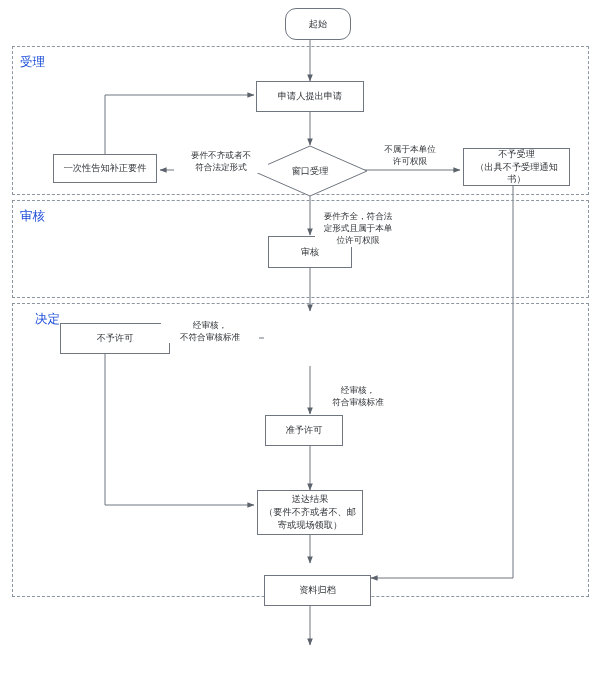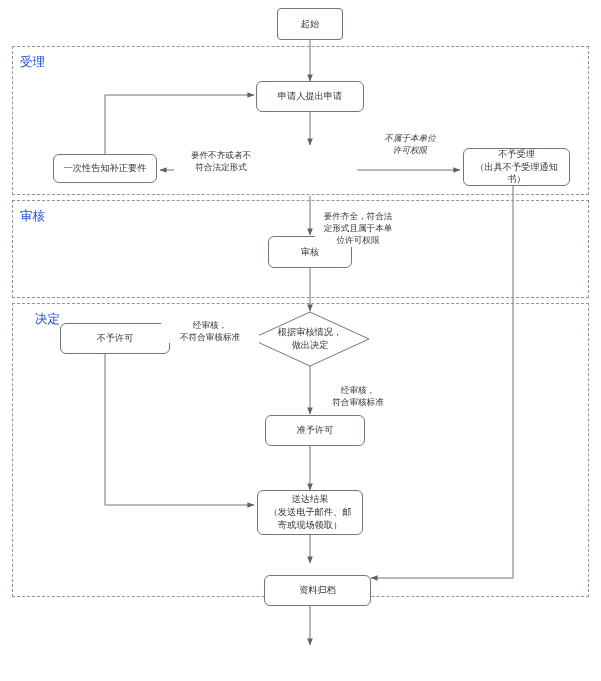--- a/index.html
+++ b/index.html
@@ -41,28 +41,28 @@
     position: absolute;
     box-sizing: border-box;
     display: flex;
     align-items: center;
     justify-content: center;
     text-align: center;
     color: #2f3337;
     font-size: 9.2px;
     line-height: 1.38;
     background: #ffffff;
-    border-radius: 6px;
   }
   .node.proc {
     border: 1px solid #6f767f;
   }
   .node.term {
     border: 1px solid #6f767f;
-    border-radius: 4px;
+    border-radius: 11px;
+    margin-left: 8px;
   }
   .node.diamond {
     border: none;
     background: transparent;
   }
   .node .txt {
     position: relative;
     z-index: 2;
     padding: 0 3px;
     white-space: pre-line;
@@ -138,65 +138,64 @@
   <div class="lane-label" style="left:35px; top:313px;">决定</div>
 
   <div class="node term" style="left:277px; top:8px; width:66px; height:32px;">
     <span class="txt">起始</span>
   </div>
 
   <div class="node proc" style="left:256px; top:81px; width:108px; height:31px;">
     <span class="txt">申请人提出申请</span>
   </div>
 
+  <div class="node diamond" style="left:252px; top:145px; width:116px; height:52px;">
+    <svg class="diamond-svg" width="116" height="52" viewBox="0 0 116 52" xmlns="http://www.w3.org/2000/svg">
+      <polygon points="58,1 115,26 58,51 1,26" fill="#ffffff" stroke="#6f767f" stroke-width="1"></polygon>
+    </svg>
+    <span class="txt">窗口受理</span>
+  </div>
 
   <div class="node proc" style="left:53px; top:154px; width:104px; height:29px;">
     <span class="txt">一次性告知补正要件</span>
   </div>
 
   <div class="node proc" style="left:463px; top:148px; width:107px; height:38px;justify-content:flex-end;">
     <span class="txt">不予受理
 （出具不予受理通知书）</span>
   </div>
 
   <div class="node proc" style="left:268px; top:236px; width:84px; height:32px;">
     <span class="txt">审核</span>
   </div>
 
-  <div class="node diamond" style="left:250px; top:311px; width:120px; height:56px;">
-    <svg class="diamond-svg" width="120" height="56" viewBox="0 0 120 56" xmlns="http://www.w3.org/2000/svg">
-      <polygon points="60,1 119,28 60,55 1,28" fill="#ffffff" stroke="#6f767f" stroke-width="1"></polygon>
-    </svg>
-    <span class="txt">根据审核情况，
-做出决定</span>
-  </div>
 
   <div class="node proc" style="left:40px; top:323px; width:110px; height:31px;margin-left:20px;">
     <span class="txt">不予许可</span>
   </div>
 
-  <div class="node proc" style="left:265px; top:415px; width:100px; height:31px;">
+  <div class="node proc" style="left:265px; top:415px; width:78px; height:31px;">
     <span class="txt">准予许可</span>
   </div>
 
   <div class="node proc" style="left:257px; top:490px; width:106px; height:45px;">
     <span class="txt">送达结果
-（发送电子邮件、邮
+（要件不齐或者不、邮
 寄或现场领取）</span>
   </div>
 
   <div class="node proc" style="left:264px; top:563px; width:107px; height:31px;margin-top:12px;">
     <span class="txt">资料归档</span>
   </div>
 
 
   <div class="edge-label" style="left:174px; top:137px; width:94px;">要件不齐或者不
 符合法定形式</div>
 
-  <div class="edge-label" style="left:363px; top:120px; width:94px;font-style:italic;">不属于本单位
+  <div class="edge-label" style="left:363px; top:131px; width:94px;">不属于本单位
 许可权限</div>
 
   <div class="edge-label" style="left:315px; top:198px; width:86px;">要件齐全，符合法
 定形式且属于本单
 位许可权限</div>
 
   <div class="edge-label" style="left:161px; top:307px; width:98px;">经审核，
 不符合审核标准</div>
 
   <div class="edge-label" style="left:314px; top:372px; width:88px;">经审核，

